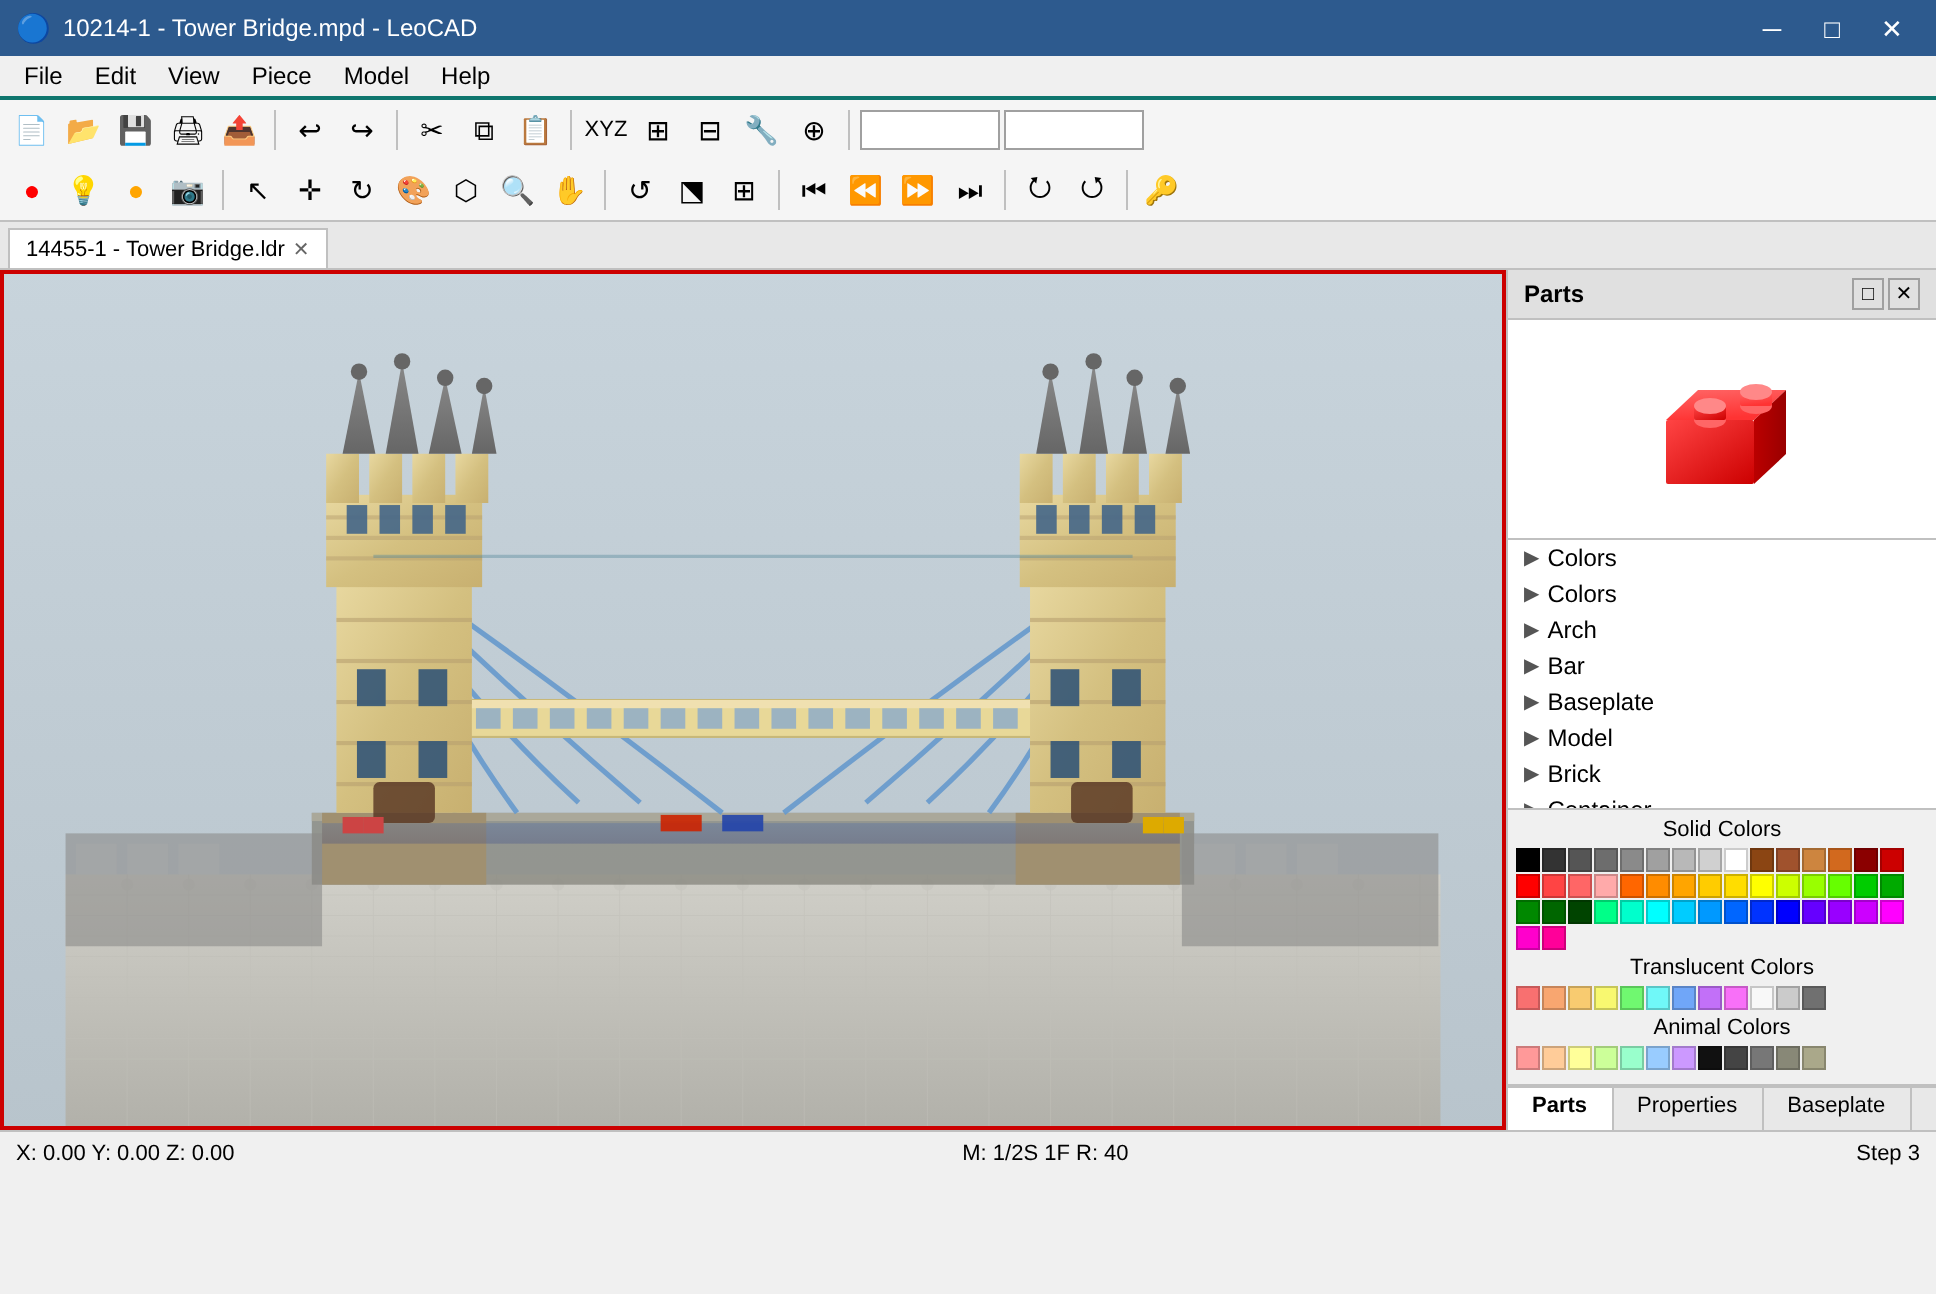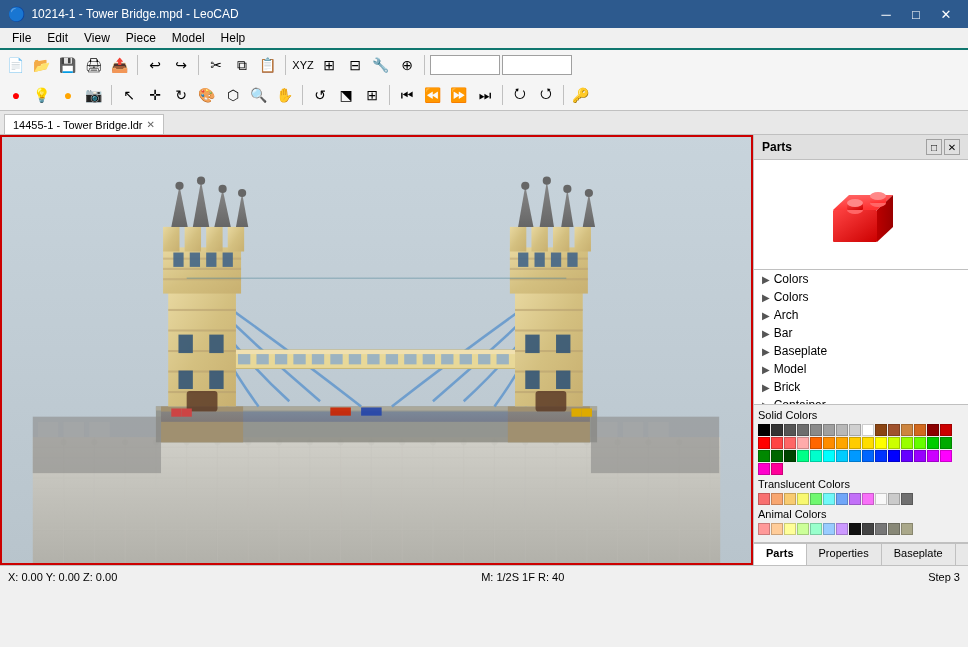--- a/index.html
+++ b/index.html
@@ -158,21 +158,21 @@
     #parts-list::-webkit-scrollbar { width: 12px; }
     #parts-list::-webkit-scrollbar-track { background: #f0f0f0; }
     #parts-list::-webkit-scrollbar-thumb { background: #b0b0b0; }
     
     
     #colors-section {
       background: #f0f0f0;
       padding: 4px;
       border-bottom: 1px solid #c0c0c0;
     }
-    .color-section-title { font-size: 11px; margin-bottom: 3px; }
+    .color-section-title { font-size: 11px; text-align: center; margin-bottom: 3px; }
     .color-swatches { display: flex; flex-wrap: wrap; gap: 1px; margin-bottom: 3px; }
     .color-swatch { width: 12px; height: 12px; cursor: pointer; border: 1px solid rgba(0,0,0,0.2); }
     
     
     #bottom-tabs {
       display: flex;
       background: #e8e8e8;
       border-top: 1px solid #c0c0c0;
       height: 22px;
     }

